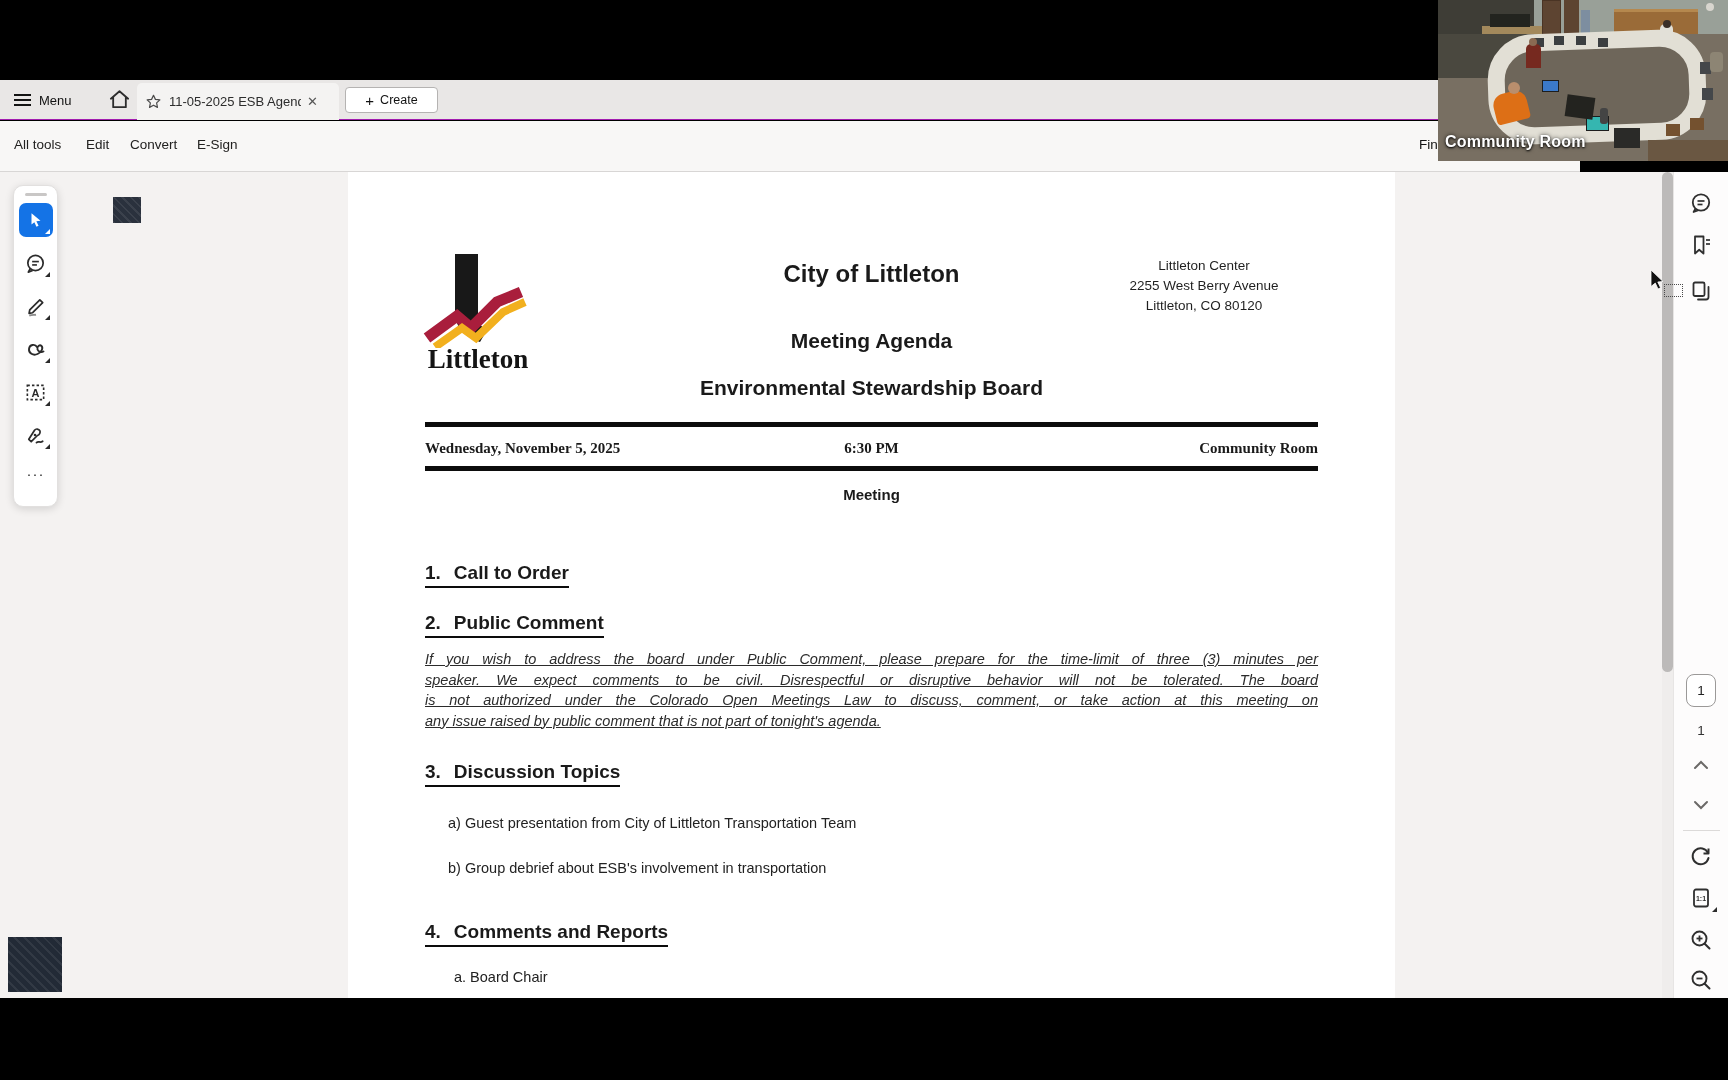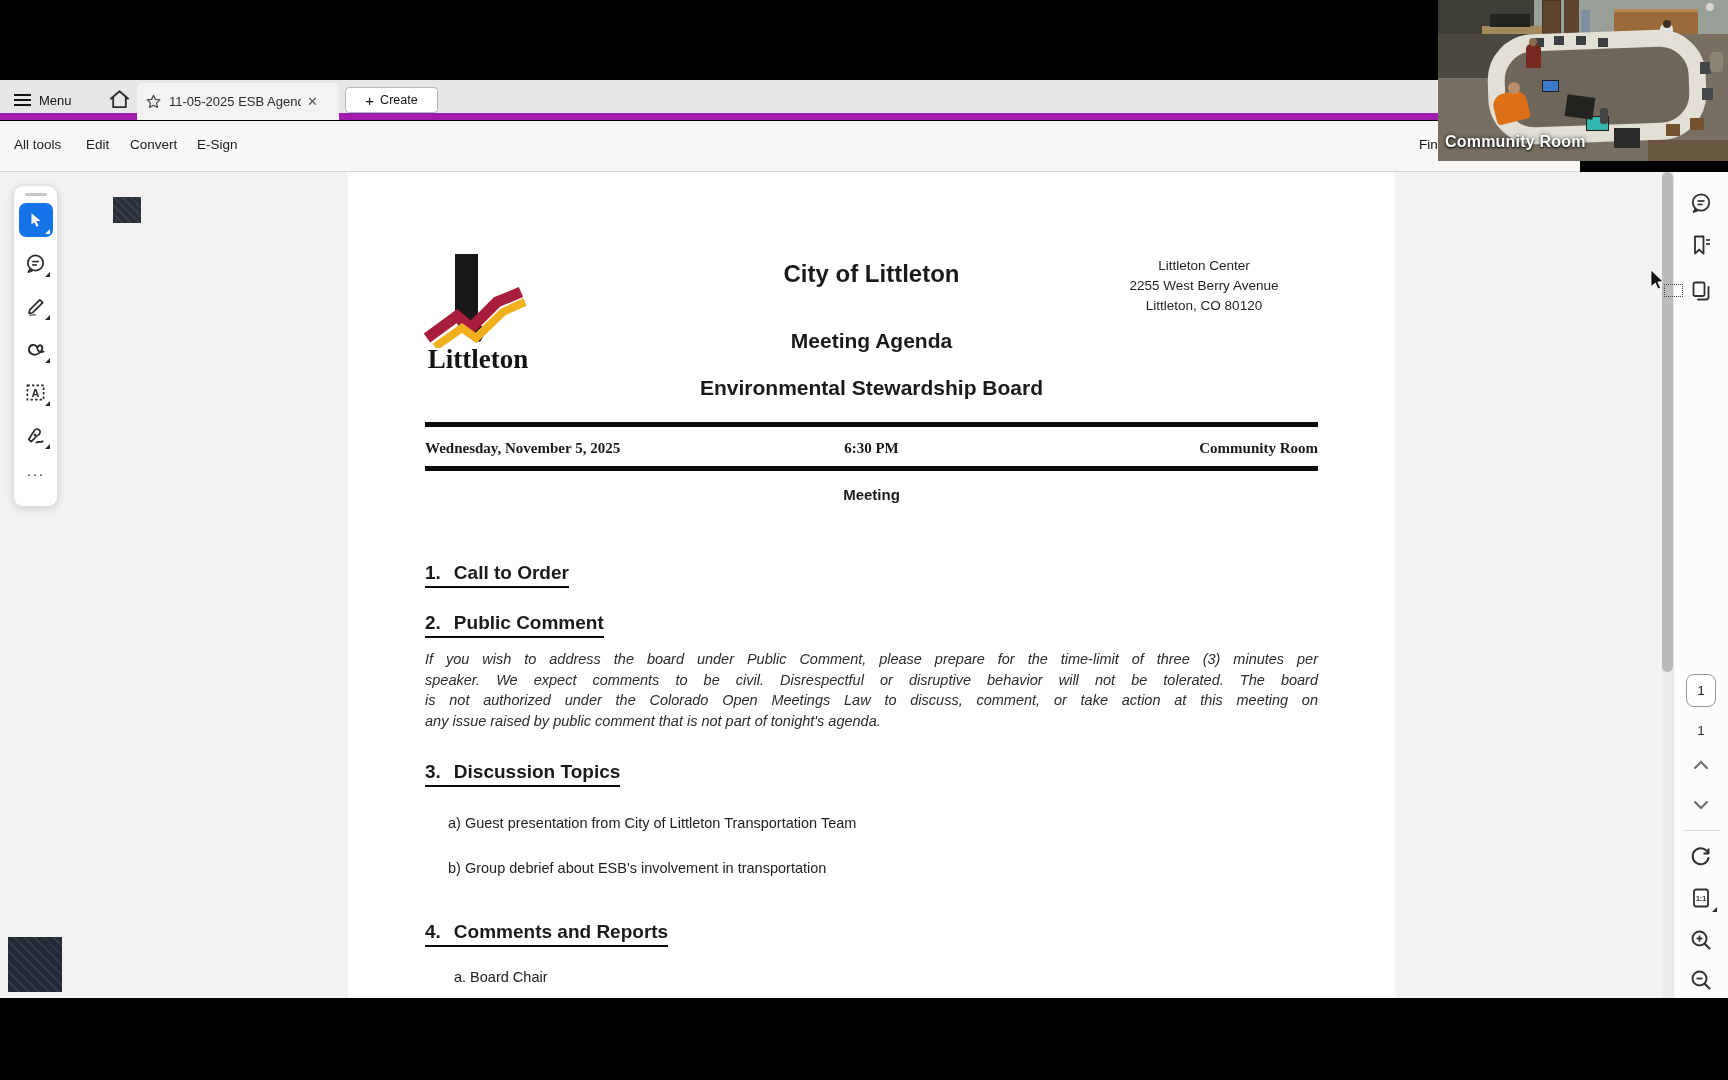--- a/index.html
+++ b/index.html
@@ -1,20 +1,20 @@
 <!DOCTYPE html>
 <html><head>
 <meta charset="utf-8">
 <style>
   * { margin:0; padding:0; box-sizing:border-box; }
   body { background:#000; font-family:"Liberation Sans", sans-serif; }
   .stage { position:relative; width:1728px; height:1080px; background:#000; overflow:hidden; }
 
   
-  .tabbar { position:absolute; left:0; top:80px; width:1728px; height:40px; background:#e9e7e6; border-bottom:7px solid #a21caf; }
+  .tabbar { position:absolute; left:0; top:80px; width:1728px; height:40px; background:#e9e7e6; border-bottom:1px solid #a21caf; }
   .menu-btn { position:absolute; left:14px; top:7px; height:26px; display:flex; align-items:center; gap:8px; cursor:default; }
   .hamburger { display:flex; flex-direction:column; gap:3px; }
   .hamburger span { display:block; width:17px; height:2px; background:#131313; }
   .menu-label { font-size:13px; color:#131313; }
   .home-btn { position:absolute; left:108px; top:8px; }
   .doc-tab { position:absolute; left:137px; top:3px; width:202px; height:37px; background:#f4f3f2; border-radius:5px 5px 0 0; display:flex; align-items:center; padding:0 8px; }
   .tab-title { font-size:13px; color:#2c2c2c; margin-left:7px; width:132px; white-space:nowrap; overflow:hidden; }
   .tab-close { margin-left:6px; font-size:13px; color:#555; }
   .create-btn { position:absolute; left:345px; top:7px; width:93px; height:26px; background:#ffffff; border:1px solid #b5b3b2; border-radius:4px; display:flex; align-items:center; justify-content:center; gap:6px; font-size:12.5px; color:#131313; }
   .create-plus { font-size:15px; line-height:1; color:#131313; }
@@ -48,21 +48,21 @@
   .rule1 { top:250px; } .rule2 { top:294px; }
   .info-row { position:absolute; left:77px; top:268px; width:893px; height:20px; font-size:15px; font-weight:bold;font-family:Liberation Serif, serif; }
   .info-date { position:absolute; left:0; }
   .info-time { position:absolute; left:50%; transform:translateX(-50%); }
   .info-loc { position:absolute; right:0; }
   .meeting-label { top:314px; font-size:15px; }
   .sec-h { position:absolute; left:77px; font-size:19px; font-weight:bold; }
   .sec-h .hl { border-bottom:2px solid #0c0c0c; padding-bottom:2px; display:inline-block; }
   .sec-h .num { margin-right:13px; }
   .note { position:absolute; left:77px; width:893px; font-size:14.5px; font-style:italic; color:#2b2b2b; line-height:20.5px; }
-  .note .jline { text-align:justify; text-align-last:justify; }
+  .note .jline { text-align:justify; text-align-last:justify;text-decoration:underline; }
   .note .jline:last-child { text-align-last:left; }
   .doc-item { position:absolute; left:100px; font-size:14.5px; color:#222; }
 
   
   .scrollbar { position:absolute; left:1662px; top:0; width:11px; height:826px; background:#efedec; }
   .scroll-thumb { position:absolute; left:0; top:0; width:11px; height:500px; background:#bcbab9; border-radius:6px; }
   .rail { position:absolute; left:1673px; top:0; width:55px; height:826px; background:#fdfcfc; border-left:1px solid #e7e5e4; }
   .rail-icon { position:absolute; left:50%; transform:translateX(-50%); }
   .page-box { position:absolute; left:50%; transform:translateX(-50%); top:502px; width:30px; height:33px; border:1px solid #9b9998; border-radius:8px; background:#fff; display:flex; align-items:center; justify-content:center; font-size:13.5px; color:#222; }
   .page-total { position:absolute; left:50%; transform:translateX(-50%); top:551px; font-size:13.5px; color:#333; }

